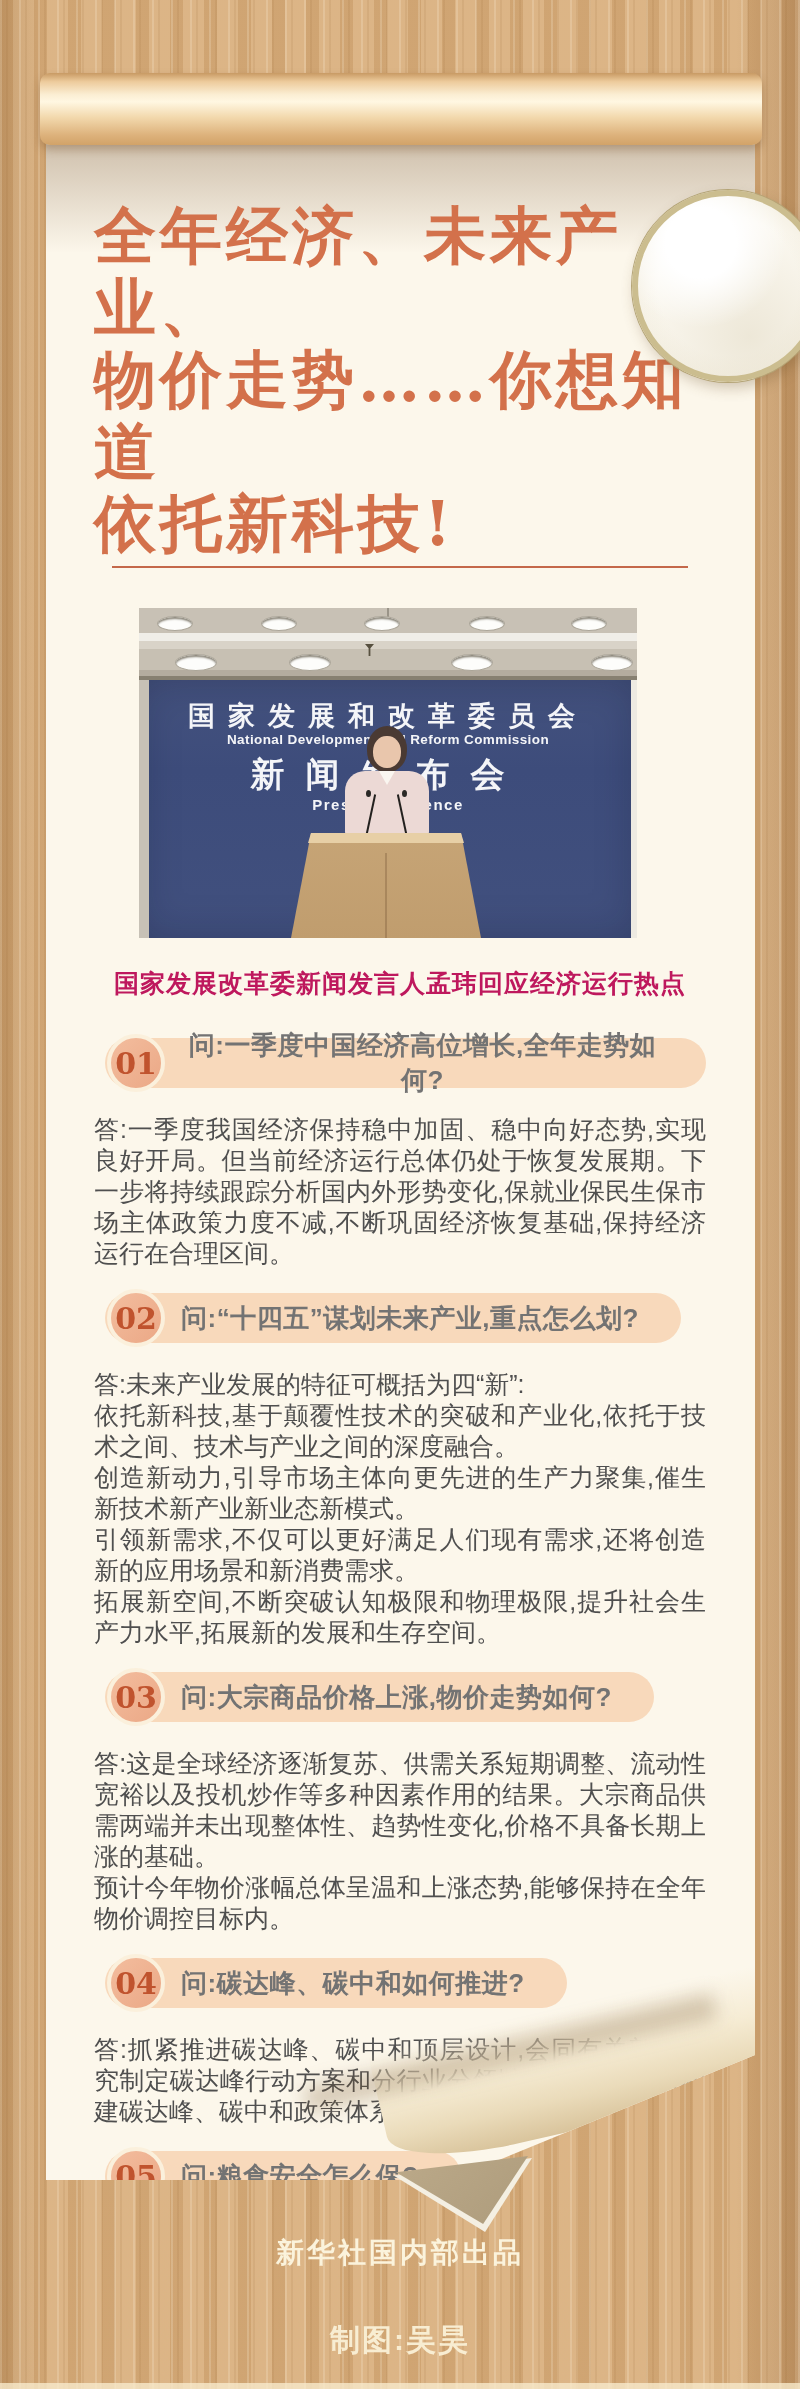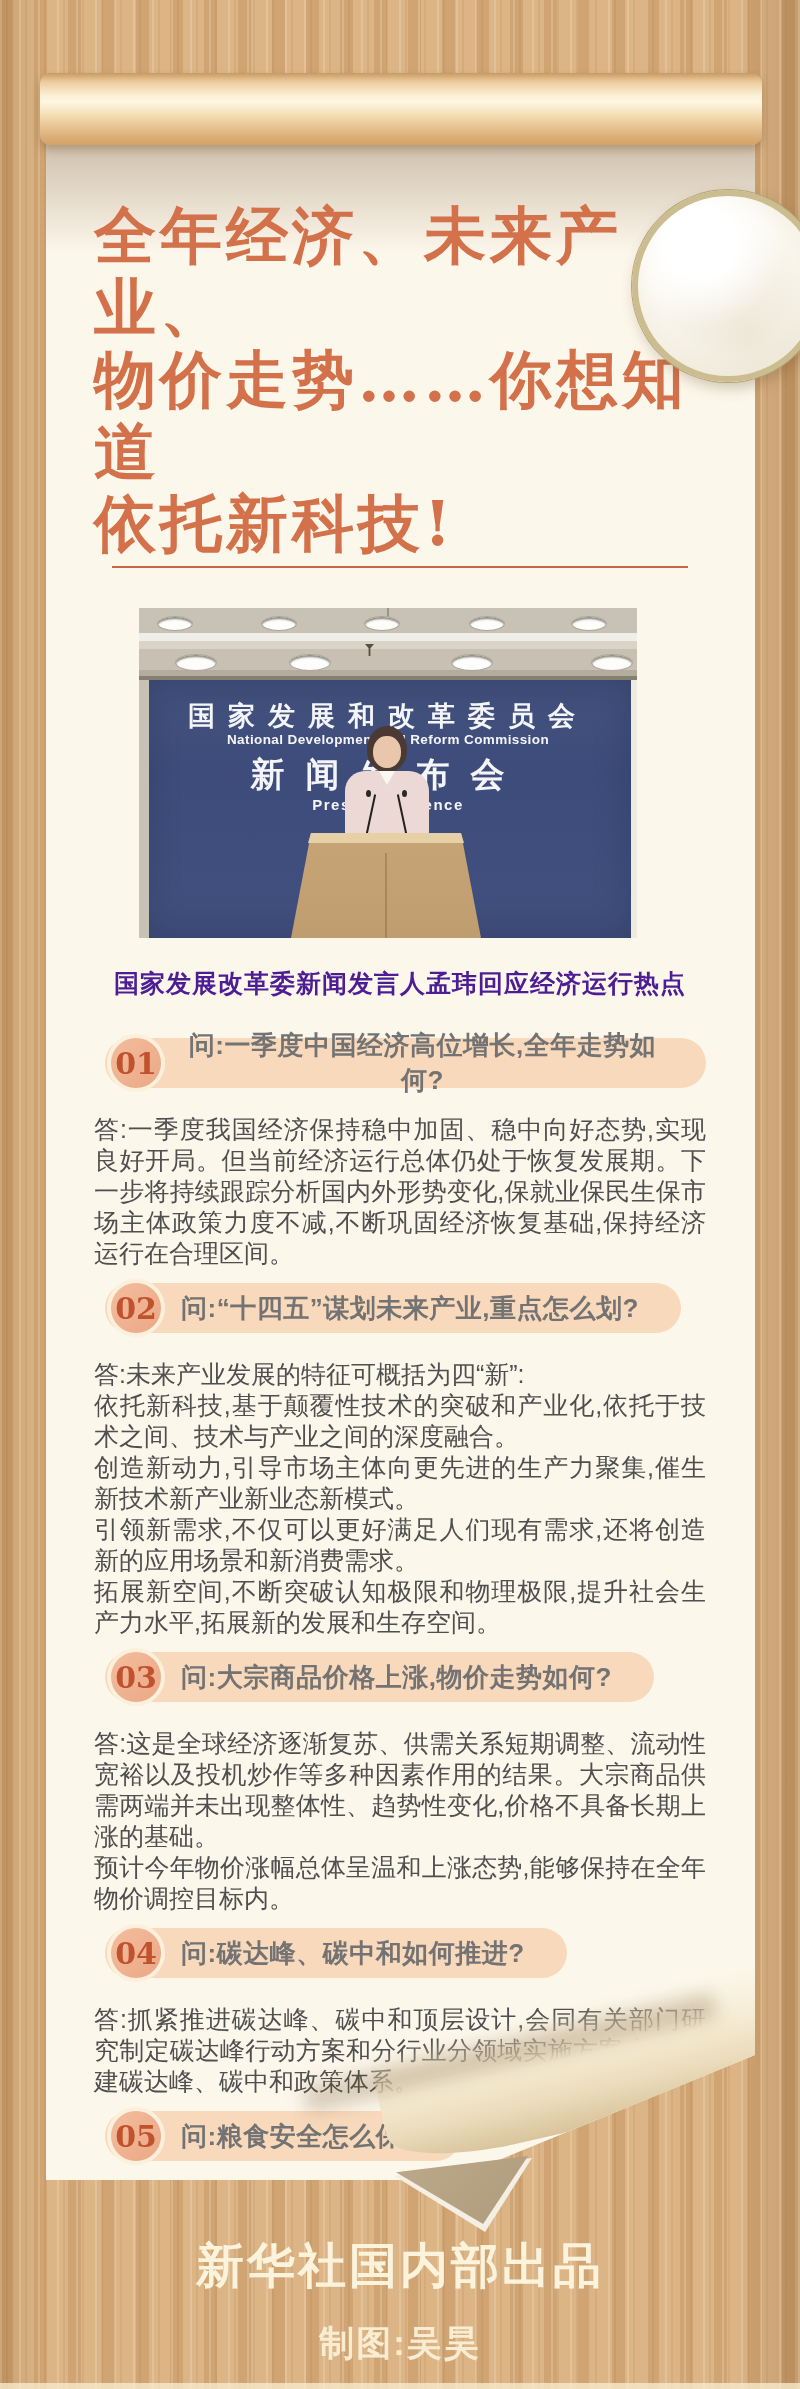--- a/index.html
+++ b/index.html
@@ -81,41 +81,41 @@
   .collar{position:absolute;left:240px;top:163px;width:16px;height:14px;background:#FAF6F0;clip-path:polygon(0 0,100% 0,50% 100%);z-index:4;}
   .mic{position:absolute;width:2px;height:40px;background:#23211e;z-index:5;}
   .mic-dot{position:absolute;width:5px;height:7px;border-radius:50%;background:#2b2926;z-index:5;}
   .podium{position:absolute;inset:0;z-index:6;
     background:linear-gradient(180deg,#DCBE92 0,#CCAB7D 40%,#C09D6E 100%);
     clip-path:polygon(172px 225px,322px 225px,342px 330px,152px 330px);}
   .podium-top{position:absolute;inset:0;z-index:7;background:#E7CFA6;
     clip-path:polygon(172px 225px,322px 225px,325px 235px,169px 235px);}
   .podium-seam{position:absolute;left:246px;top:245px;width:2px;height:85px;background:rgba(90,60,30,.25);z-index:8;}
 
-  .caption{margin-top:30px;text-align:center;font-size:25px;line-height:30px;font-weight:bold;color:#4c1d95;letter-spacing:1px;}
-
-  
-  .qa{margin-top:14px;}
+  .caption{margin-top:30px;text-align:center;font-size:25px;line-height:30px;font-weight:bold;color:#be185d;letter-spacing:1px;}
+
+  
+  .qa{margin-top:24px;}
   .qa.first{margin-top:40px;}
   .qpill{display:inline-flex;align-items:center;margin-left:11px;height:50px;border-radius:25px;
     background:#F8D9BB;padding-right:42px;}
   .qnum{display:flex;align-items:center;justify-content:center;flex:0 0 auto;
     width:50px;height:50px;margin-left:2px;border-radius:50%;
     background:linear-gradient(135deg,#F3BD9E,#EBA886);border:4px solid #FBF0DC;
     font-family:"DejaVu Serif","Liberation Serif",serif;
     font-size:30px;font-weight:bold;color:#C0532E;}
   .qtext{margin-left:16px;font-size:26px;font-weight:bold;color:#737373;letter-spacing:.5px;text-align:center;}
   .answer{margin-top:26px;width:612px;font-size:25px;line-height:31px;color:#4F4F4F;text-align:justify;}
   .answer p{margin:0;}
 
   
   .footer-producer{position:absolute;left:0;top:2234px;width:800px;text-align:center;
-    font-size:48px;font-weight:bold;letter-spacing:3px;color:#FBF3DC;}
+    font-size:28px;font-weight:bold;letter-spacing:3px;color:#FBF3DC;}
   .footer-credit{position:absolute;left:0;top:2320px;width:800px;text-align:center;
-    font-size:35px;font-weight:bold;letter-spacing:2px;color:#F8EDD2;}
+    font-size:30px;font-weight:bold;letter-spacing:2px;color:#F8EDD2;}
 </style>
 </head>
 <body>
 
 <div class="paper">
   <div class="paper-top-shadow"></div>
 
   <div class="paper-content">
 
     <div class="title">

